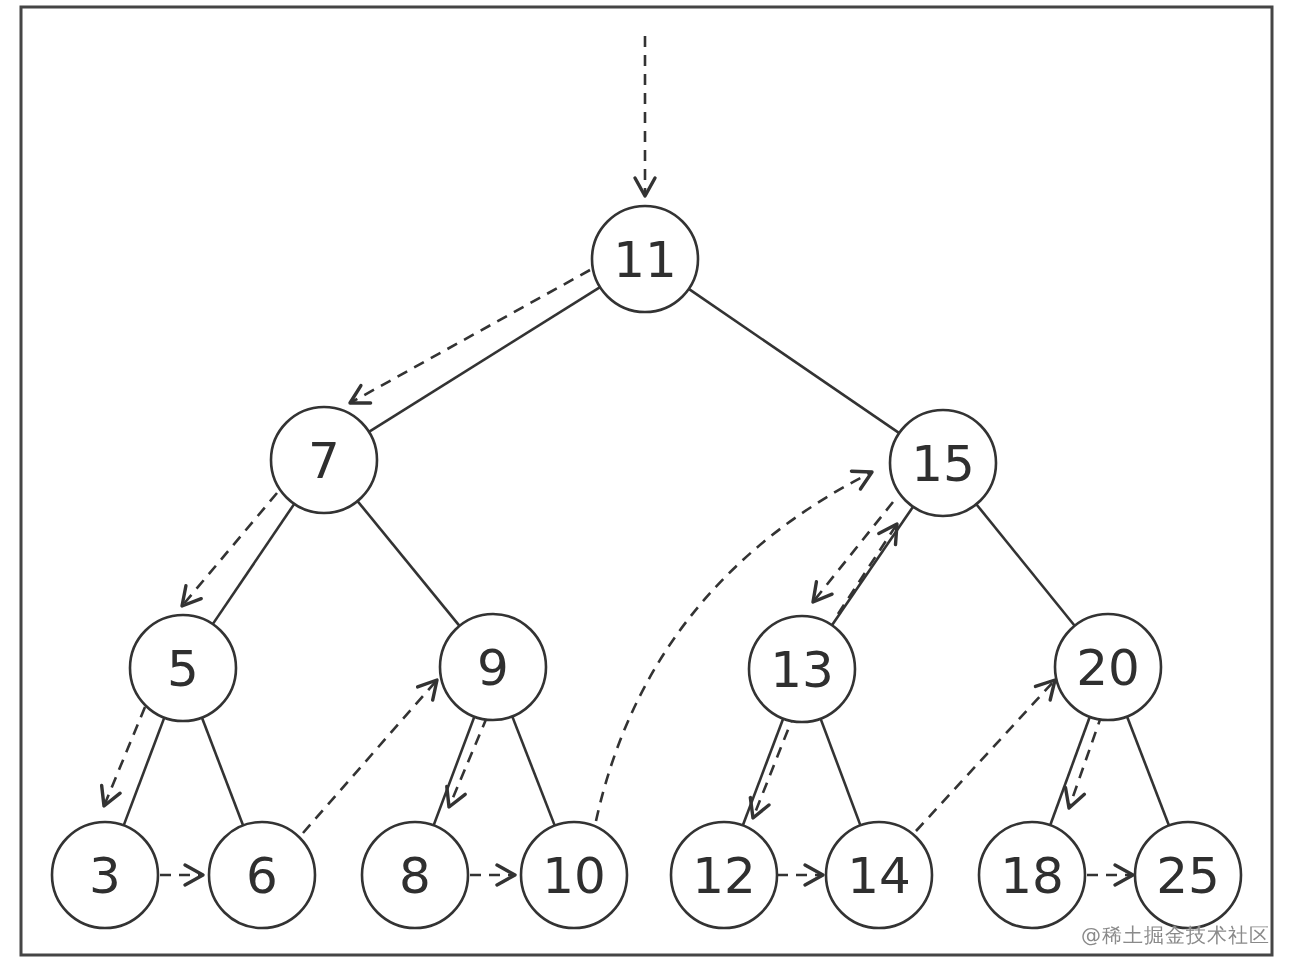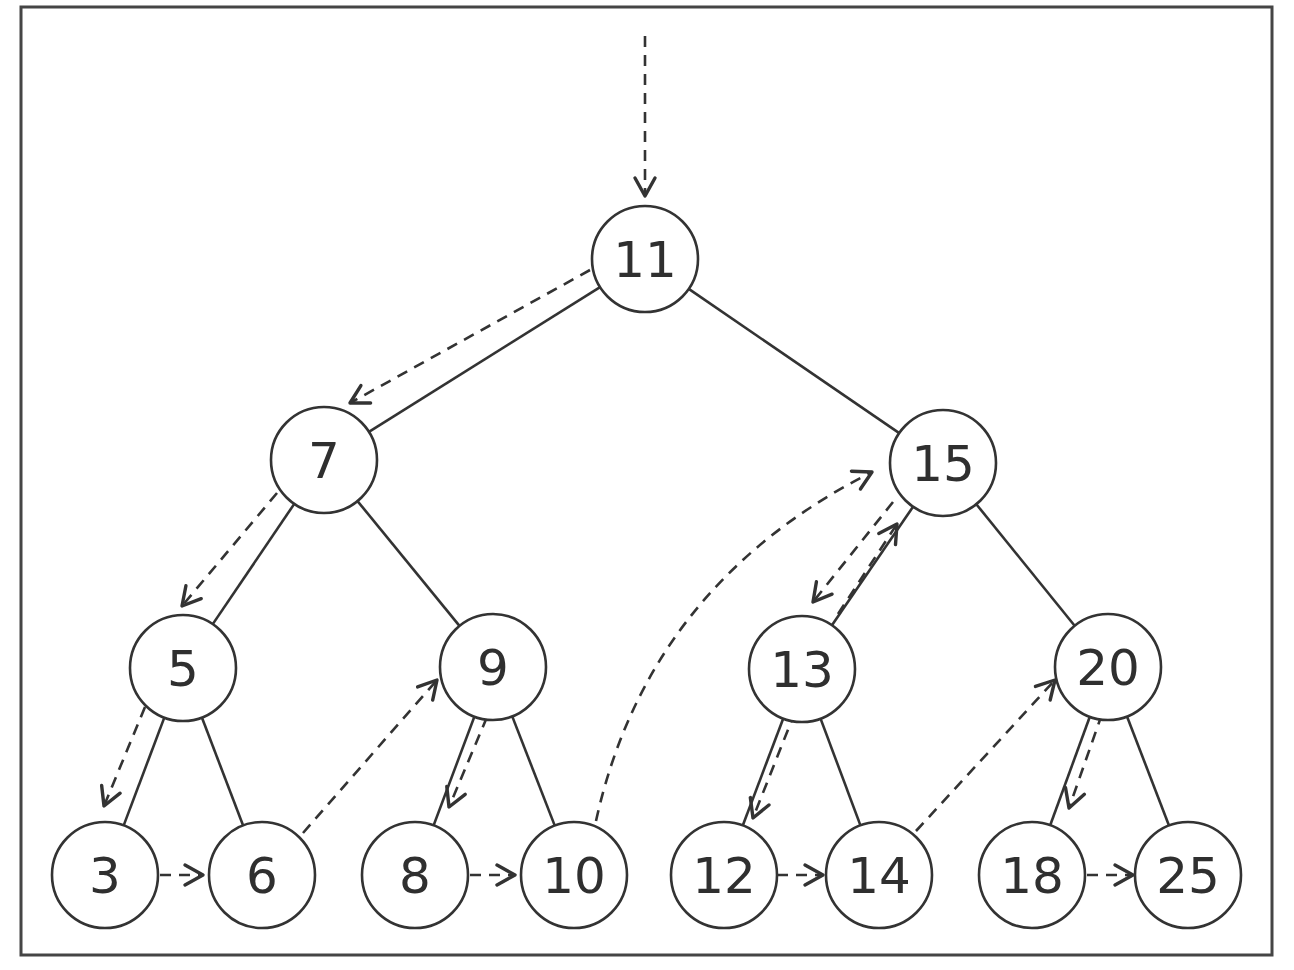--- a/index.html
+++ b/index.html
@@ -93,14 +93,15 @@
       <circle cx="724" cy="875" r="53" fill="#ffffff" stroke="#333333" stroke-width="2.6"></circle>
       <text x="724" y="875" dy="0.35em" text-anchor="middle" fill="#2f2f2f" font-size="50">12</text>
       <circle cx="879" cy="875" r="53" fill="#ffffff" stroke="#333333" stroke-width="2.6"></circle>
       <text x="879" y="875" dy="0.35em" text-anchor="middle" fill="#2f2f2f" font-size="50">14</text>
       <circle cx="1032" cy="875" r="53" fill="#ffffff" stroke="#333333" stroke-width="2.6"></circle>
       <text x="1032" y="875" dy="0.35em" text-anchor="middle" fill="#2f2f2f" font-size="50">18</text>
       <circle cx="1188" cy="875" r="53" fill="#ffffff" stroke="#333333" stroke-width="2.6"></circle>
       <text x="1188" y="875" dy="0.35em" text-anchor="middle" fill="#2f2f2f" font-size="50">25</text>
     </svg>
 
+  <div class="watermark">@稀土掘金技术社区</div>
 
 </div>
 
 </body></html>

